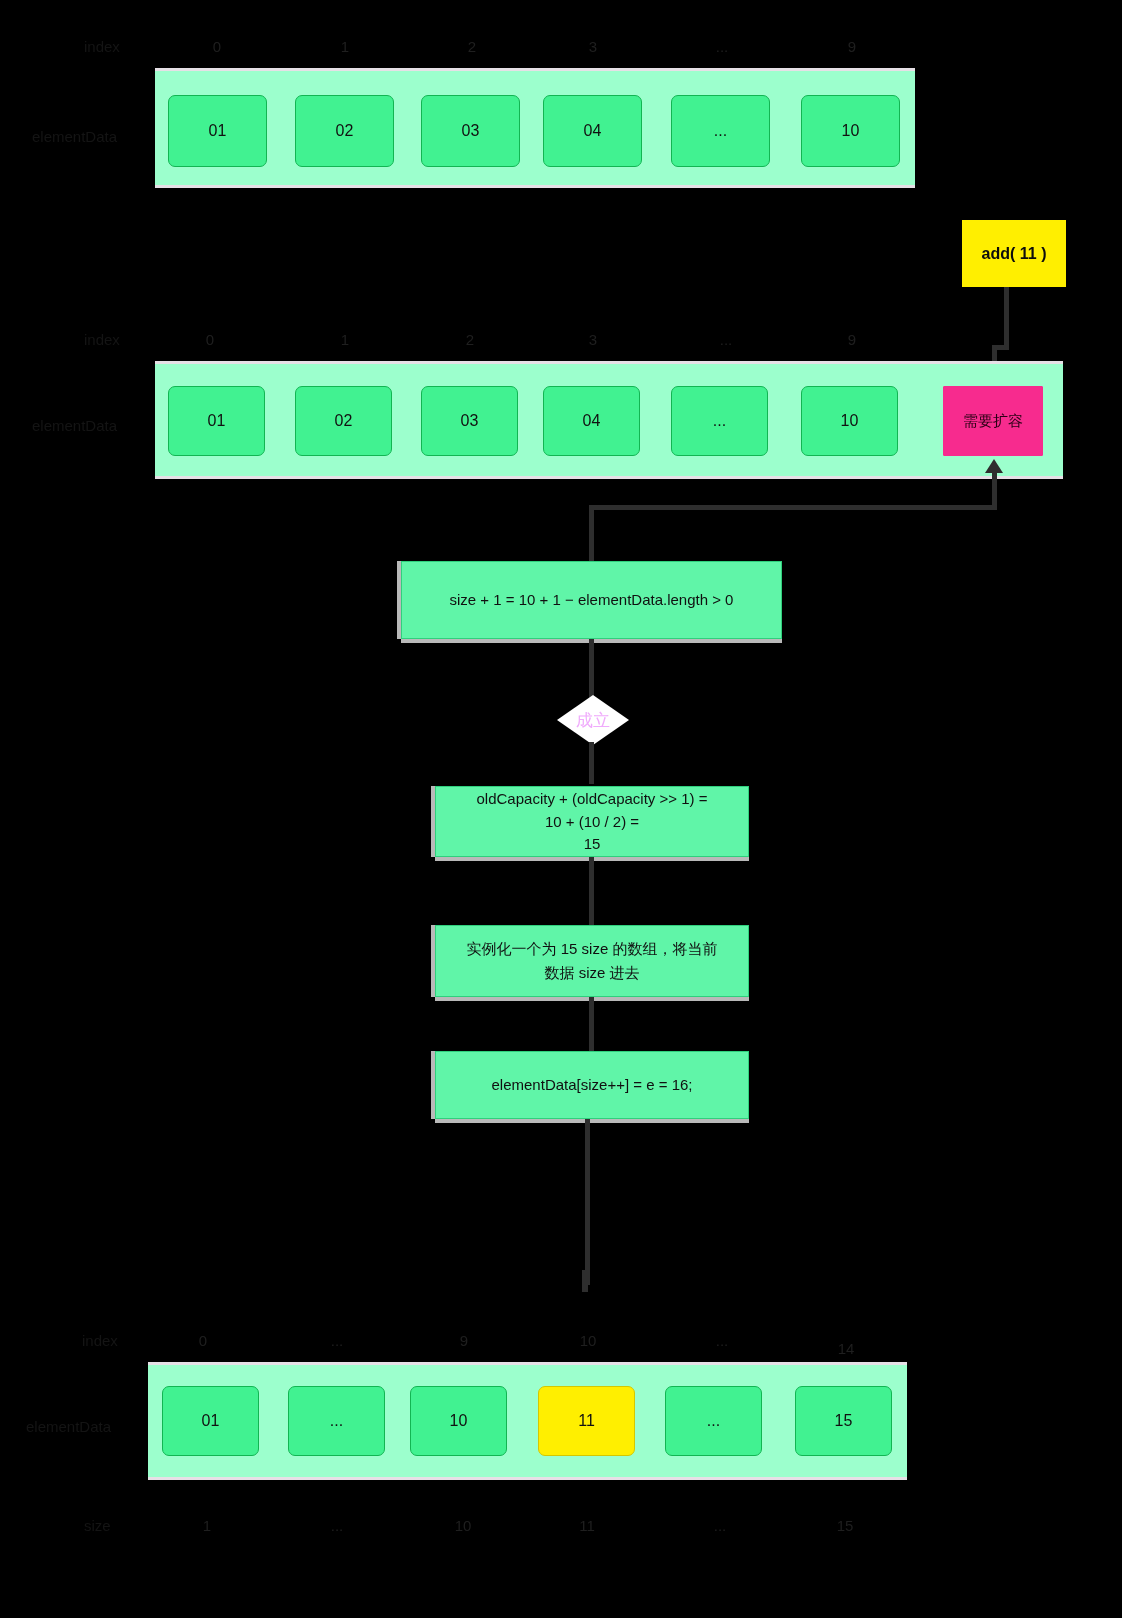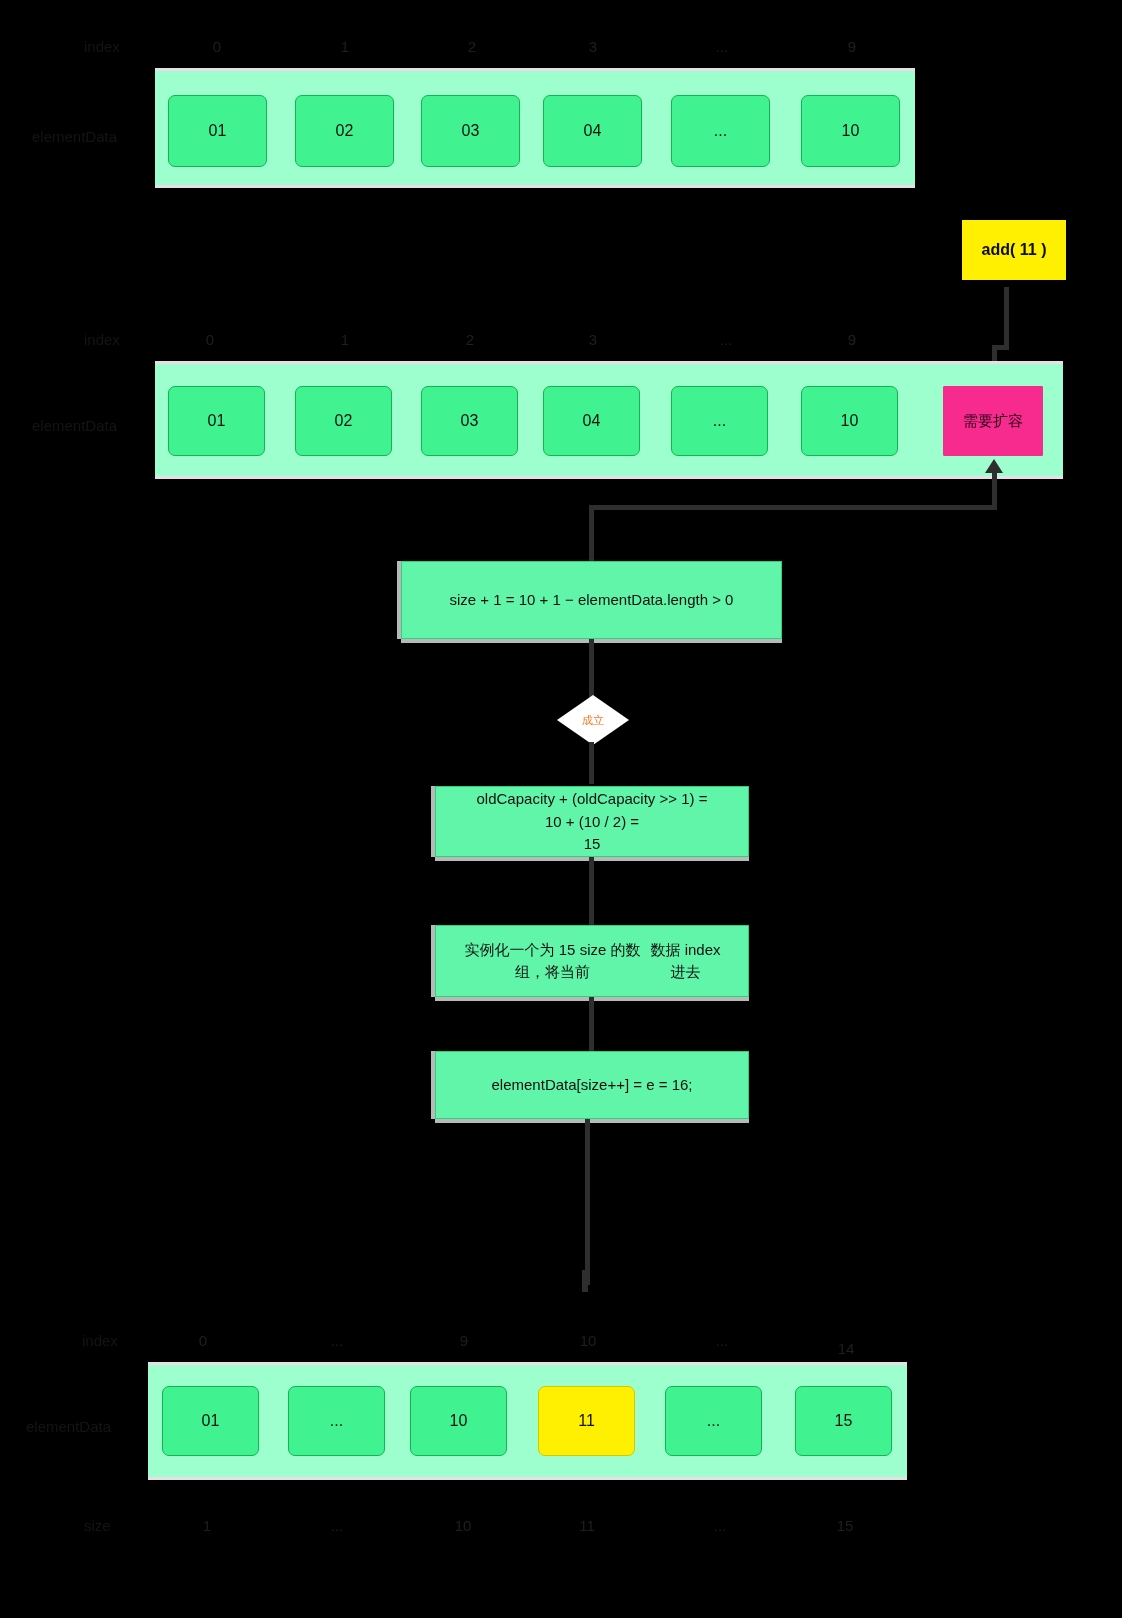--- a/index.html
+++ b/index.html
@@ -99,22 +99,22 @@
     inset: 0;
     background: #ffffff;
     clip-path: polygon(50% 0%, 100% 50%, 50% 100%, 0% 50%);
   }
   .diamond-label {
     position: absolute;
     inset: 0;
     display: flex;
     align-items: center;
     justify-content: center;
-    font-size: 11px;
-    color: #f97316;
+    font-size: 17px;
+    color: #f0abfc;
     z-index: 2;
   }
 
   
   .ln-v { position: absolute; width: 5px; background: #2e2e2e; }
   .ln-h { position: absolute; height: 5px; background: #2e2e2e; }
   .arrow-down {
     position: absolute;
     width: 0; height: 0;
     border-left: 9px solid transparent;
@@ -147,21 +147,21 @@
 
   <div class="faint row-label" style="left:32px; top:128px;">elementData</div>
 
   <div class="cell" style="left:168px; top:95px; width:99px; height:72px;">01</div>
   <div class="cell" style="left:295px; top:95px; width:99px; height:72px;">02</div>
   <div class="cell" style="left:421px; top:95px; width:99px; height:72px;">03</div>
   <div class="cell" style="left:543px; top:95px; width:99px; height:72px;">04</div>
   <div class="cell" style="left:671px; top:95px; width:99px; height:72px;">...</div>
   <div class="cell" style="left:801px; top:95px; width:99px; height:72px;">10</div>
 
-  <div class="abs" style="left:962px; top:220px; width:104px; height:60px; background:#ffef00;
+  <div class="abs" style="left:962px; top:220px; width:104px; height:67px; background:#ffef00;
               display:flex; align-items:center; justify-content:center;">
     <span style="font-size:16px; font-weight:bold; color:#0d0d0d;">add( 11 )</span>
   </div>
 
   <div class="ln-v" style="left:1004px; top:287px; width:5px; height:61px;"></div>
   <div class="ln-h" style="left:992px; top:345px; width:17px; height:5px;"></div>
   <div class="ln-v" style="left:992px; top:345px; width:5px; height:33px;"></div>
   <div class="arrow-down" style="left:985px; top:369px;"></div>
 
   <div class="faint row-label" style="left:84px; top:331px;">index</div>
@@ -204,23 +204,23 @@
   <div class="ln-v" style="left:589px; top:742px; width:5px; height:42px;"></div>
 
   <div class="flowbox" style="left:435px; top:786px; width:314px; height:71px; flex-direction:column; gap:1px;">
     <span>oldCapacity + (oldCapacity &gt;&gt; 1) =</span>
     <span>10 + (10 / 2) =</span>
     <span>15</span>
   </div>
 
   <div class="ln-v" style="left:589px; top:857px; width:5px; height:68px;"></div>
 
-  <div class="flowbox" style="left:435px; top:925px; width:314px; height:72px; flex-direction:row; gap:2px;">
+  <div class="flowbox" style="left:435px; top:925px; width:314px; height:72px; flex-direction:column; gap:2px;">
     <span>实例化一个为 15 size 的数组，将当前</span>
-    <span>数据 index 进去</span>
+    <span>数据 size 进去</span>
   </div>
 
   <div class="ln-v" style="left:589px; top:997px; width:5px; height:54px;"></div>
 
   <div class="flowbox" style="left:435px; top:1051px; width:314px; height:68px;">
     <span>elementData[size++] = e = 16;</span>
   </div>
 
   <div class="ln-v" style="left:585px; top:1119px; width:5px; height:166px;"></div>
   <div class="ln-v" style="left:582px; top:1270px; width:6px; height:22px;"></div>

